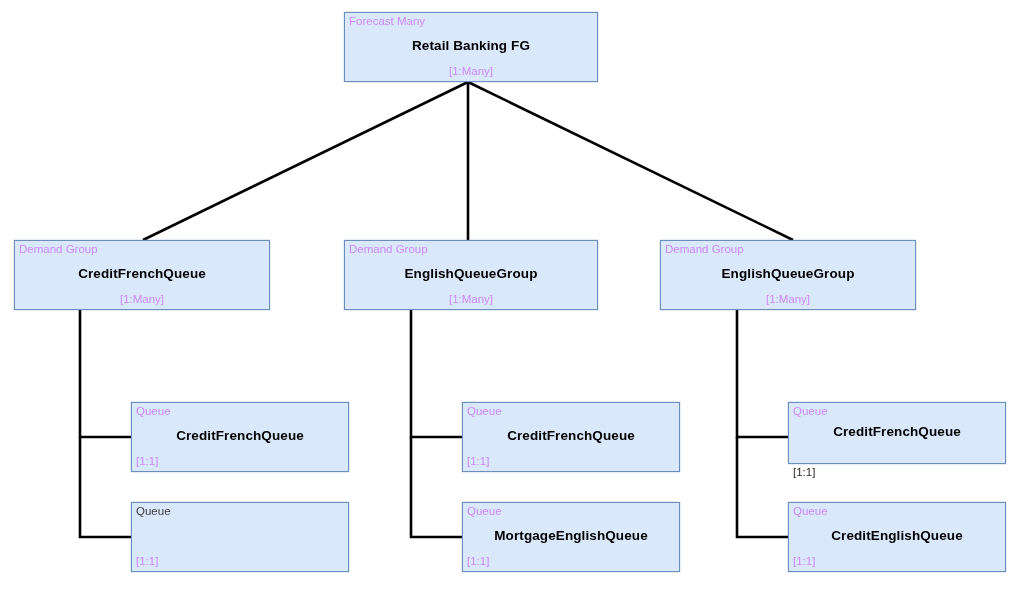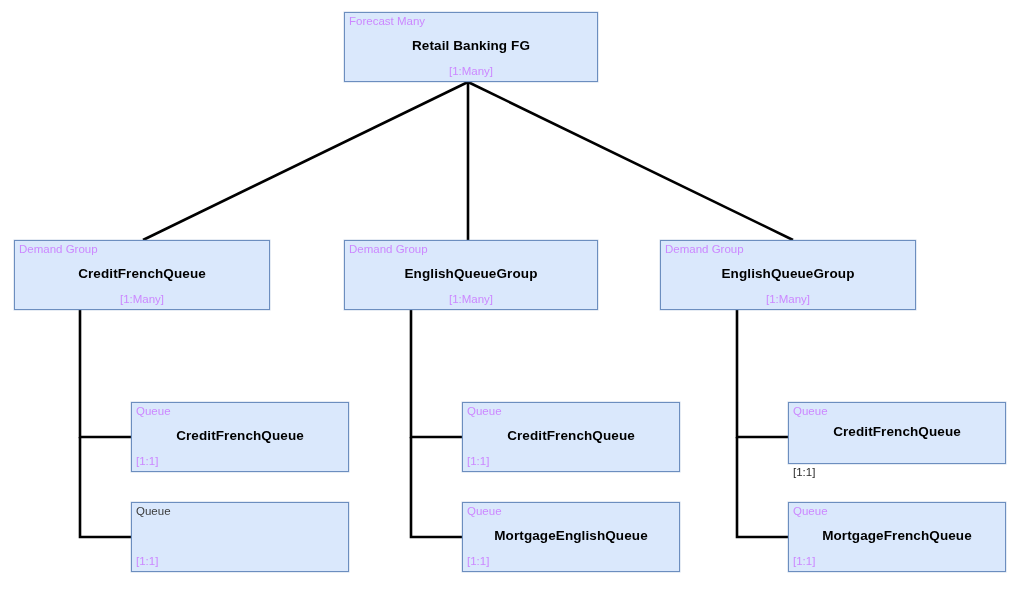--- a/index.html
+++ b/index.html
@@ -150,17 +150,17 @@
   </div>
 
   <div class="node" style="left:788px; top:402px; width:218px; height:62px;">
     <span class="node-type">Queue</span>
     <span class="node-title">CreditFrenchQueue</span>
     <span class="node-card dark below">[1:1]</span>
   </div>
 
   <div class="node" style="left:788px; top:502px; width:218px; height:70px;">
     <span class="node-type">Queue</span>
-    <span class="node-title">MortgageFrenchQueue</span>
+    <span class="node-title">CreditEnglishQueue</span>
     <span class="node-card">[1:1]</span>
   </div>
 
 </div>
 
 </body></html>

